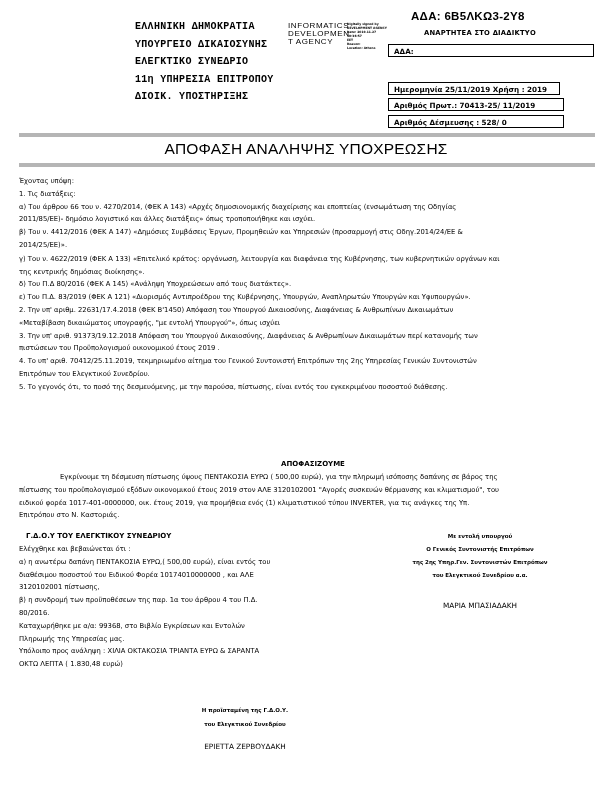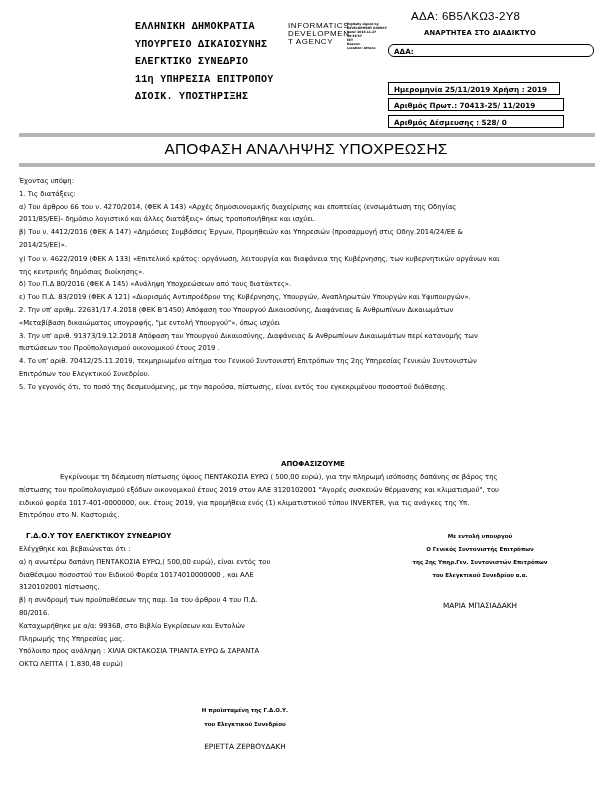--- a/index.html
+++ b/index.html
@@ -36,24 +36,24 @@
 </div>
 <div class="abs" style="left:347px; top:22px; width:45px; overflow:hidden;">
   <div class="logo-small">Digitally signed by</div>
   <div class="logo-small">DEVELOPMENT AGENCY</div>
   <div class="logo-small">Date: 2019.11.27 10:36:57</div>
   <div class="logo-small">EET</div>
   <div class="logo-small">Reason:</div>
   <div class="logo-small">Location: Athens</div>
 </div>
 
-<div class="abs ada-top" style="left:411px; top:10px;">ΑΔΑ: 6Β5ΛΚΩ3-2Υ8</div>
+<div class="abs ada-top" style="left:411px; top:10px;font-weight:bold;">ΑΔΑ: 6Β5ΛΚΩ3-2Υ8</div>
 <div class="abs anartitea" style="left:424px; top:29px;">ΑΝΑΡΤΗΤΕΑ ΣΤΟ ΔΙΑΔΙΚΤΥΟ</div>
 
-<div class="abs box" style="left:388px; top:44px; width:206px;border-radius:6px;">
+<div class="abs box" style="left:388px; top:44px; width:206px;">
   <span>ΑΔΑ:</span>
 </div>
 
 <div class="abs box" style="left:388px; top:82px; width:172px;">
   <span>Ημερομηνία 25/11/2019 Χρήση : 2019</span>
 </div>
 <div class="abs box" style="left:388px; top:98px; width:176px;">
   <span>Αριθμός Πρωτ.: 70413-25/ 11/2019</span>
 </div>
 <div class="abs box" style="left:388px; top:115px; width:176px;">

